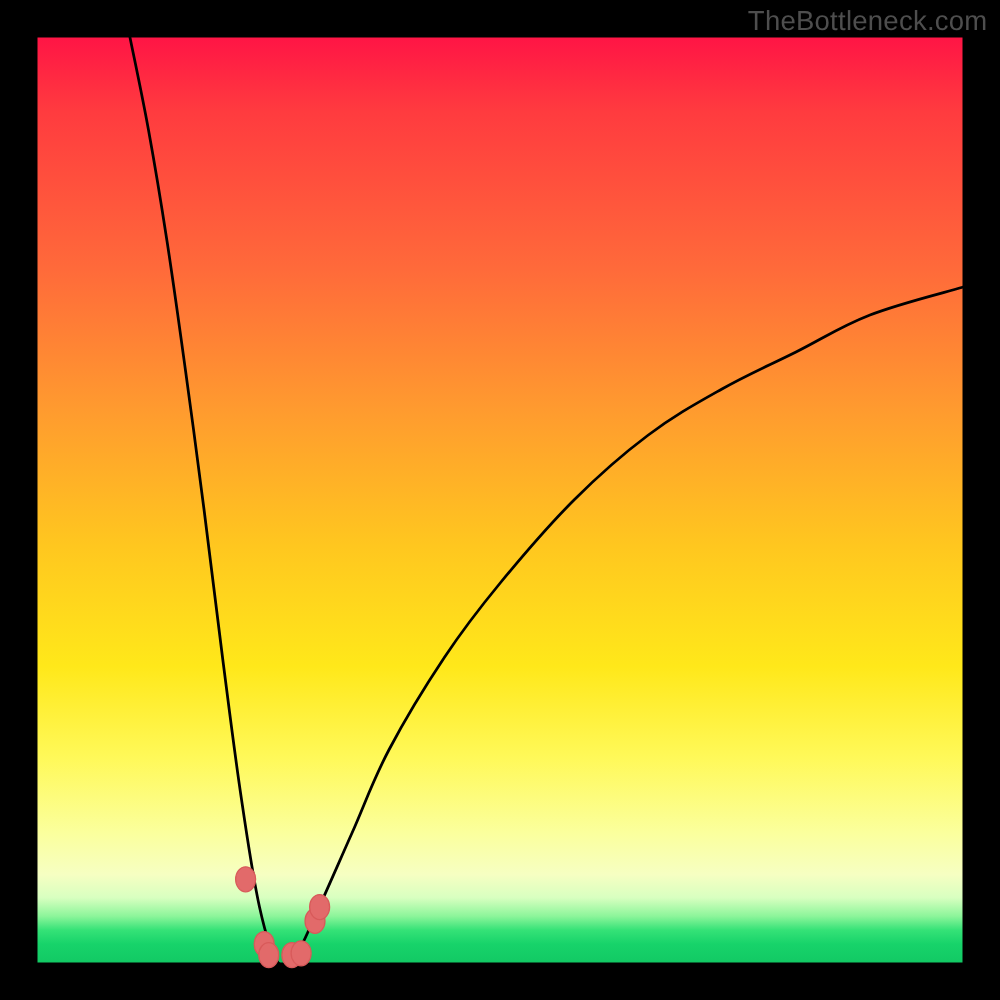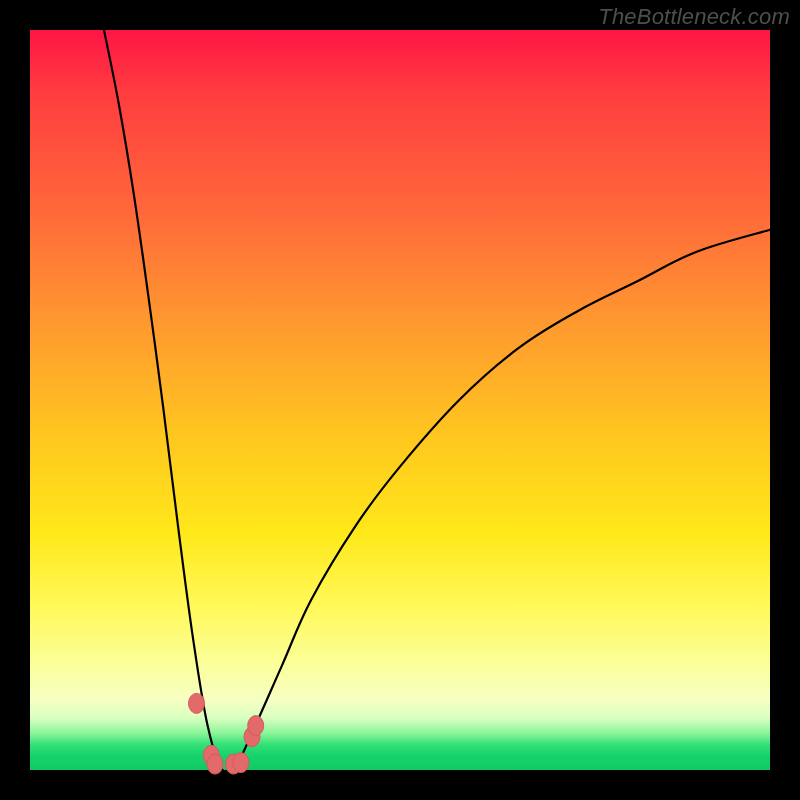--- a/index.html
+++ b/index.html
@@ -9,21 +9,20 @@
     height: 800px;
     overflow: hidden;
     background: #000;
     font-family: Arial, Helvetica, sans-serif;
   }
   .frame {
     position: relative;
     width: 800px;
     height: 800px;
     background: #000;
-    font-style: italic;
   }
   .plot-area {
     position: absolute;
     left: 30px;
     top: 30px;
     width: 740px;
     height: 740px;
     
     background: linear-gradient(
       to bottom,

